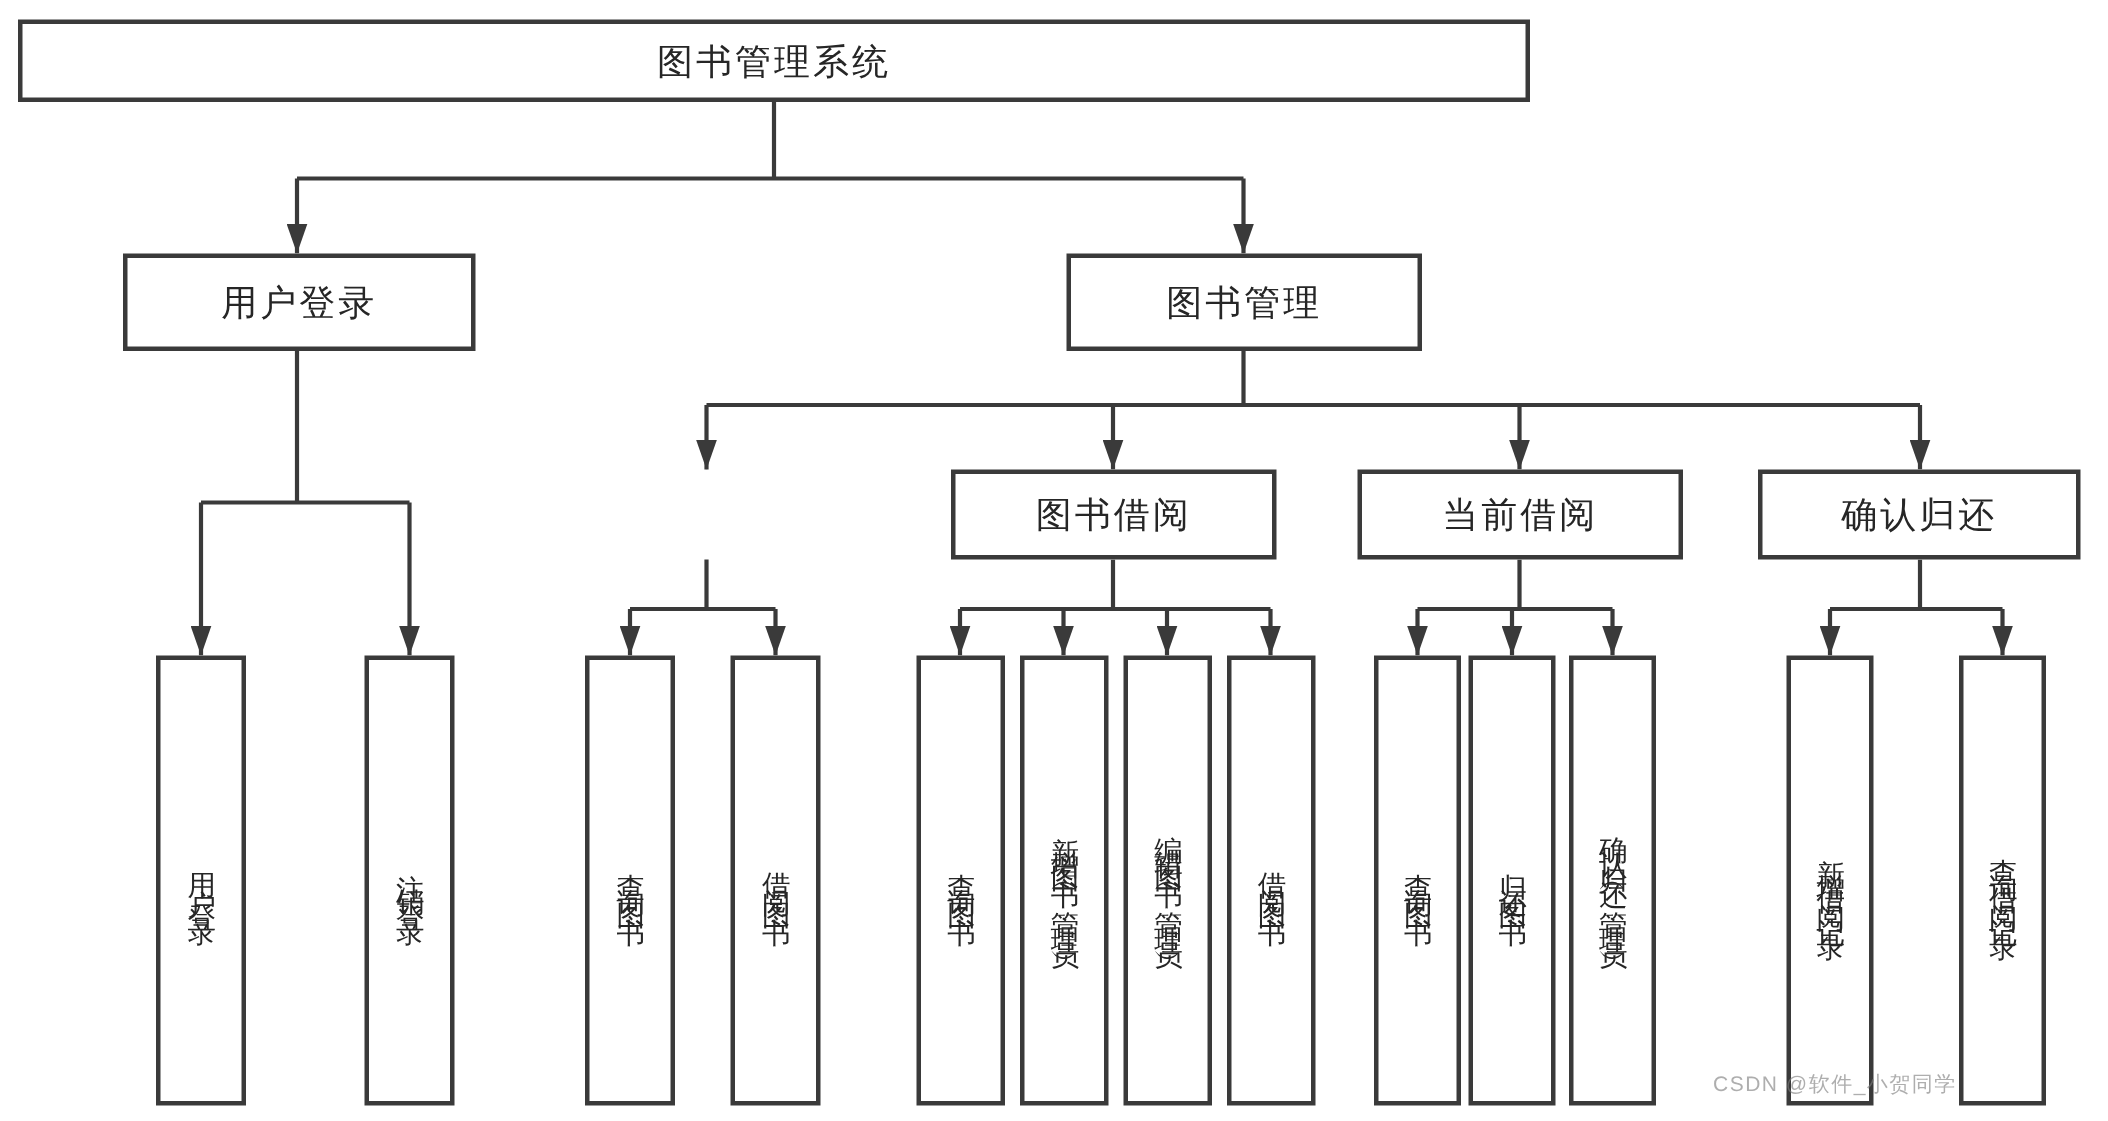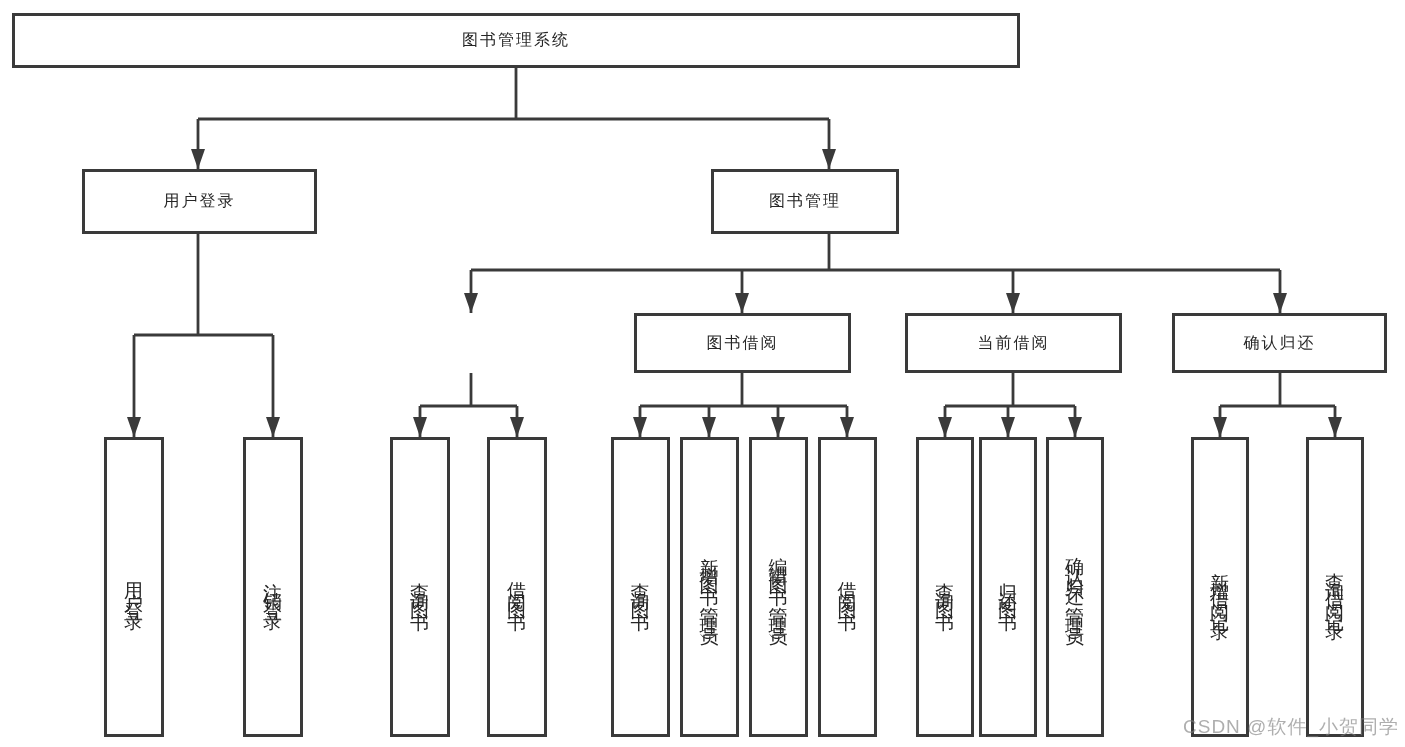--- a/index.html
+++ b/index.html
@@ -16,37 +16,37 @@
     box-sizing:border-box;
     background:#ffffff;
     border:3px solid #3a3a3a;
     display:flex;
     align-items:center;
     justify-content:center;
     color:#262626;
     z-index:2;
   }
   .node.h span{
-    font-size:16px;
+    font-size:24px;
     letter-spacing:2px;
     white-space:nowrap;
   }
   .node.v span{
     writing-mode:vertical-rl;
     text-orientation:mixed;
     font-size:19px;
     letter-spacing:10px;
     line-height:1;
     white-space:nowrap;
   }
   .watermark{
     position:absolute;
-    left:1183px;top:714px;
+    left:1142px;top:714px;
     z-index:3;
-    font-size:19px;
+    font-size:14px;
     color:rgba(125,125,125,0.62);
     letter-spacing:1px;
     white-space:nowrap;
   }
 </style>
 </head>
 <body>
 
 <div class="canvas">
 
@@ -101,21 +101,21 @@
     </g>
   </svg>
 
   <div class="node h" style="left:12px;top:13px;width:1008px;height:55px">
     <span>图书管理系统</span>
   </div>
 
   <div class="node h" style="left:82px;top:169px;width:235px;height:65px">
     <span>用户登录</span>
   </div>
-  <div class="node h" style="left:711px;top:169px;width:188px;height:65px">
+  <div class="node h" style="left:711px;top:169px;width:237px;height:65px">
     <span>图书管理</span>
   </div>
 
   <div class="node h" style="left:905px;top:313px;width:217px;height:60px">
     <span>当前借阅</span>
   </div>
   <div class="node h" style="left:634px;top:313px;width:217px;height:60px">
     <span>图书借阅</span>
   </div>
   <div class="node h" style="left:1172px;top:313px;width:215px;height:60px">

